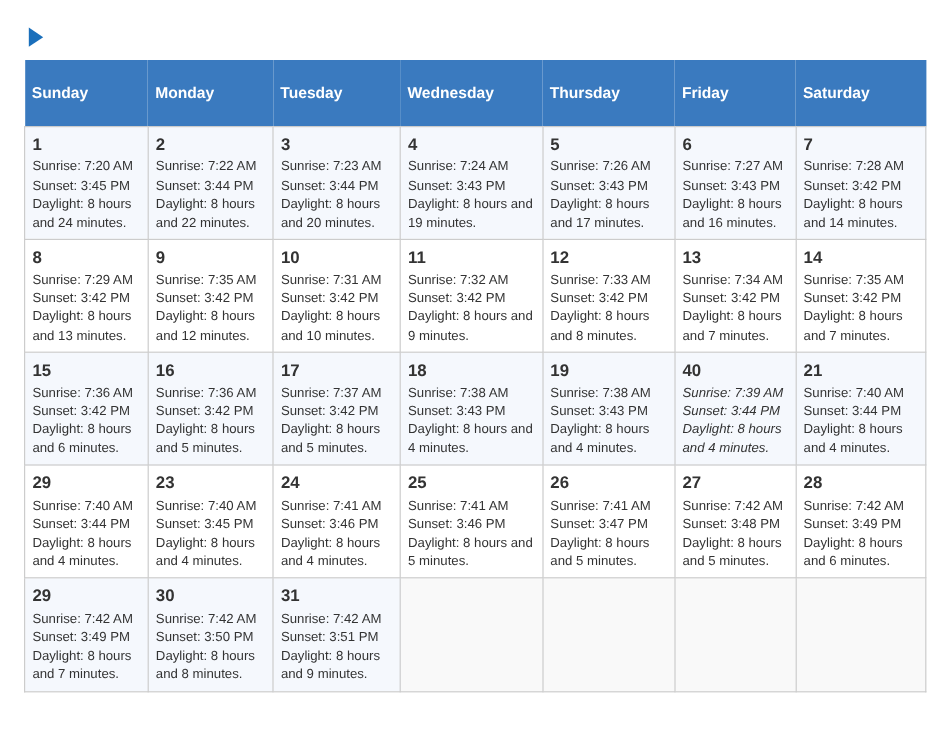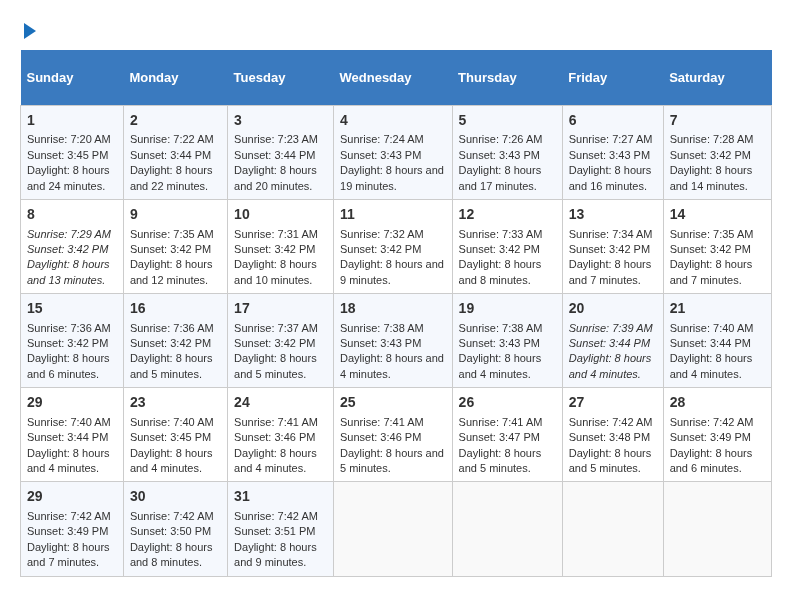--- a/index.html
+++ b/index.html
@@ -137,21 +137,21 @@
 Sunset: 3:43 PM
 Daylight: 8 hours and 17 minutes.</span></td>
         <td><span class="day-number">6</span><span style="white-space: pre-line;">Sunrise: 7:27 AM
 Sunset: 3:43 PM
 Daylight: 8 hours and 16 minutes.</span></td>
         <td><span class="day-number">7</span><span style="white-space: pre-line;">Sunrise: 7:28 AM
 Sunset: 3:42 PM
 Daylight: 8 hours and 14 minutes.</span></td>
       </tr>
       <tr>
-        <td><span class="day-number">8</span><span style="white-space: pre-line; font-style: italic;">Sunrise: 7:29 AM
+        <td><span class="day-number">8</span><span style="white-space: pre-line;">Sunrise: 7:29 AM
 Sunset: 3:42 PM
 Daylight: 8 hours and 13 minutes.</span></td>
         <td><span class="day-number">9</span><span style="white-space: pre-line;">Sunrise: 7:35 AM
 Sunset: 3:42 PM
 Daylight: 8 hours and 12 minutes.</span></td>
         <td><span class="day-number">10</span><span style="white-space: pre-line;">Sunrise: 7:31 AM
 Sunset: 3:42 PM
 Daylight: 8 hours and 10 minutes.</span></td>
         <td><span class="day-number">11</span><span style="white-space: pre-line;">Sunrise: 7:32 AM
 Sunset: 3:42 PM
@@ -175,21 +175,21 @@
 Daylight: 8 hours and 5 minutes.</span></td>
         <td><span class="day-number">17</span><span style="white-space: pre-line;">Sunrise: 7:37 AM
 Sunset: 3:42 PM
 Daylight: 8 hours and 5 minutes.</span></td>
         <td><span class="day-number">18</span><span style="white-space: pre-line;">Sunrise: 7:38 AM
 Sunset: 3:43 PM
 Daylight: 8 hours and 4 minutes.</span></td>
         <td><span class="day-number">19</span><span style="white-space: pre-line;">Sunrise: 7:38 AM
 Sunset: 3:43 PM
 Daylight: 8 hours and 4 minutes.</span></td>
-        <td><span class="day-number">20</span><span style="white-space: pre-line; font-style: italic;">Sunrise: 7:39 AM
+        <td><span class="day-number">40</span><span style="white-space: pre-line; font-style: italic;">Sunrise: 7:39 AM
 Sunset: 3:44 PM
 Daylight: 8 hours and 4 minutes.</span></td>
         <td><span class="day-number">21</span><span style="white-space: pre-line;">Sunrise: 7:40 AM
 Sunset: 3:44 PM
 Daylight: 8 hours and 4 minutes.</span></td>
       </tr>
       <tr>
         <td><span class="day-number">29</span><span style="white-space: pre-line;">Sunrise: 7:40 AM
 Sunset: 3:44 PM
 Daylight: 8 hours and 4 minutes.</span></td>

